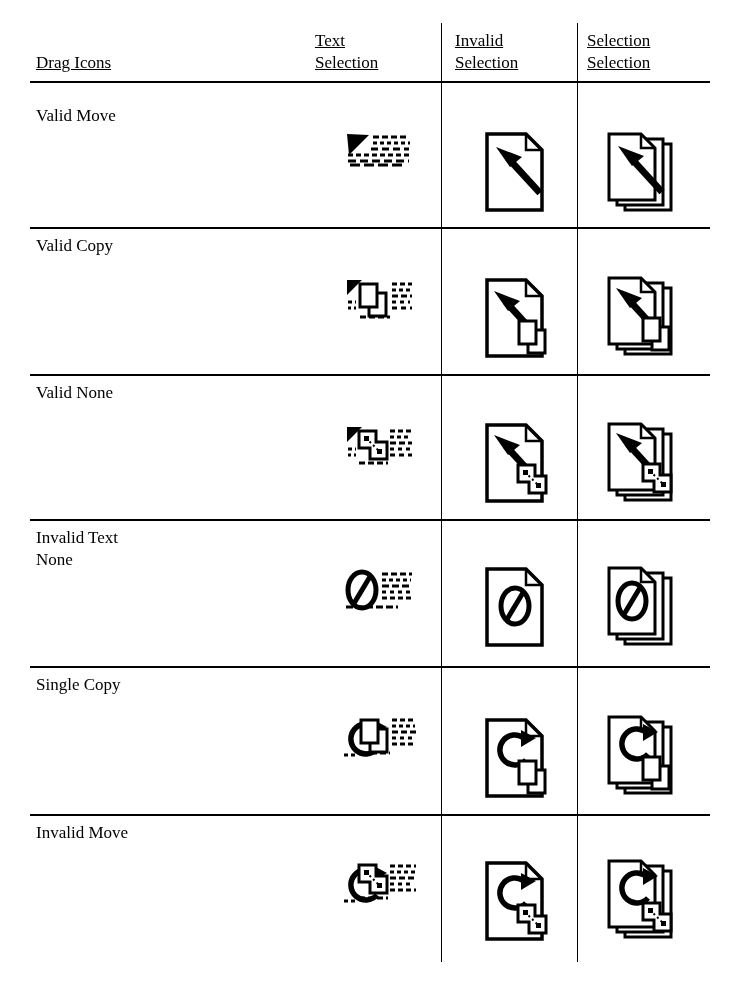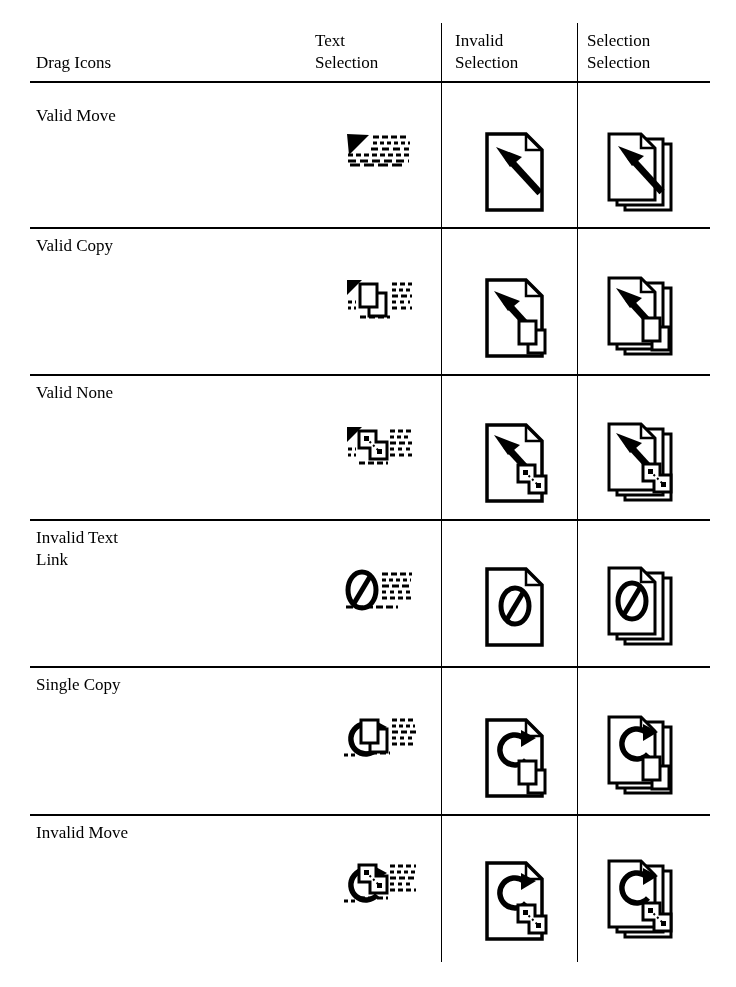--- a/index.html
+++ b/index.html
@@ -5,21 +5,21 @@
   html,body{margin:0;padding:0;background:#ffffff;}
   .page{
     position:relative;width:736px;height:987px;background:#ffffff;
     color:#000000;font-family:"Liberation Serif","DejaVu Serif",serif;
     overflow:hidden;
   }
   .vrule{position:absolute;top:23px;height:939px;width:1px;background:#000000;}
   .v1{left:441px}.v2{left:577px}
   .hrule{position:absolute;left:30px;width:680px;height:2px;background:#000000;}
   .h0{top:81px}.h1{top:227px}.h2{top:374px}.h3{top:519px}.h4{top:666px}.h5{top:814px}
-  .hdr{position:absolute;font-size:17px;line-height:22px;}
+  .hdr{position:absolute;font-size:17px;line-height:22px;text-decoration:underline;}
   .lbl{position:absolute;left:36px;font-size:17px;line-height:22px;}
   .icon{position:absolute;}
   .icon svg{display:block;}
   .defs{position:absolute;width:0;height:0;overflow:hidden;}
 </style>
 </head>
 <body>
 
 <svg class="defs" aria-hidden="true">
   <defs>
@@ -84,21 +84,21 @@
   </div>
   <div class="hdr" style="left:587px;top:30px">
     <div>Selection</div>
     <div>Selection</div>
   </div>
 
   <div class="lbl" style="top:105px">Valid Move</div>
   <div class="lbl" style="top:235px">Valid Copy</div>
   <div class="lbl" style="top:382px">Valid None</div>
   <div class="lbl" style="top:527px">Invalid Text</div>
-  <div class="lbl" style="top:549px">Link</div>
+  <div class="lbl" style="top:549px">None</div>
   <div class="lbl" style="top:674px">Single Copy</div>
   <div class="lbl" style="top:822px">Invalid Move</div>
 
   <div class="icon" style="left:346px;top:133px">
     <svg width="66" height="34" viewBox="0 0 66 34">
       <polygon points="1,1 23,2 3,22" fill="#000000"></polygon>
       <line x1="27" y1="4" x2="63" y2="4" stroke="#000" stroke-width="3" stroke-dasharray="6 3"></line>
       <line x1="27" y1="10" x2="64" y2="10" stroke="#000" stroke-width="3" stroke-dasharray="4 3"></line>
       <line x1="25" y1="16" x2="63" y2="16" stroke="#000" stroke-width="3" stroke-dasharray="7 4"></line>
       <line x1="2" y1="22" x2="64" y2="22" stroke="#000" stroke-width="3" stroke-dasharray="5 3"></line>

